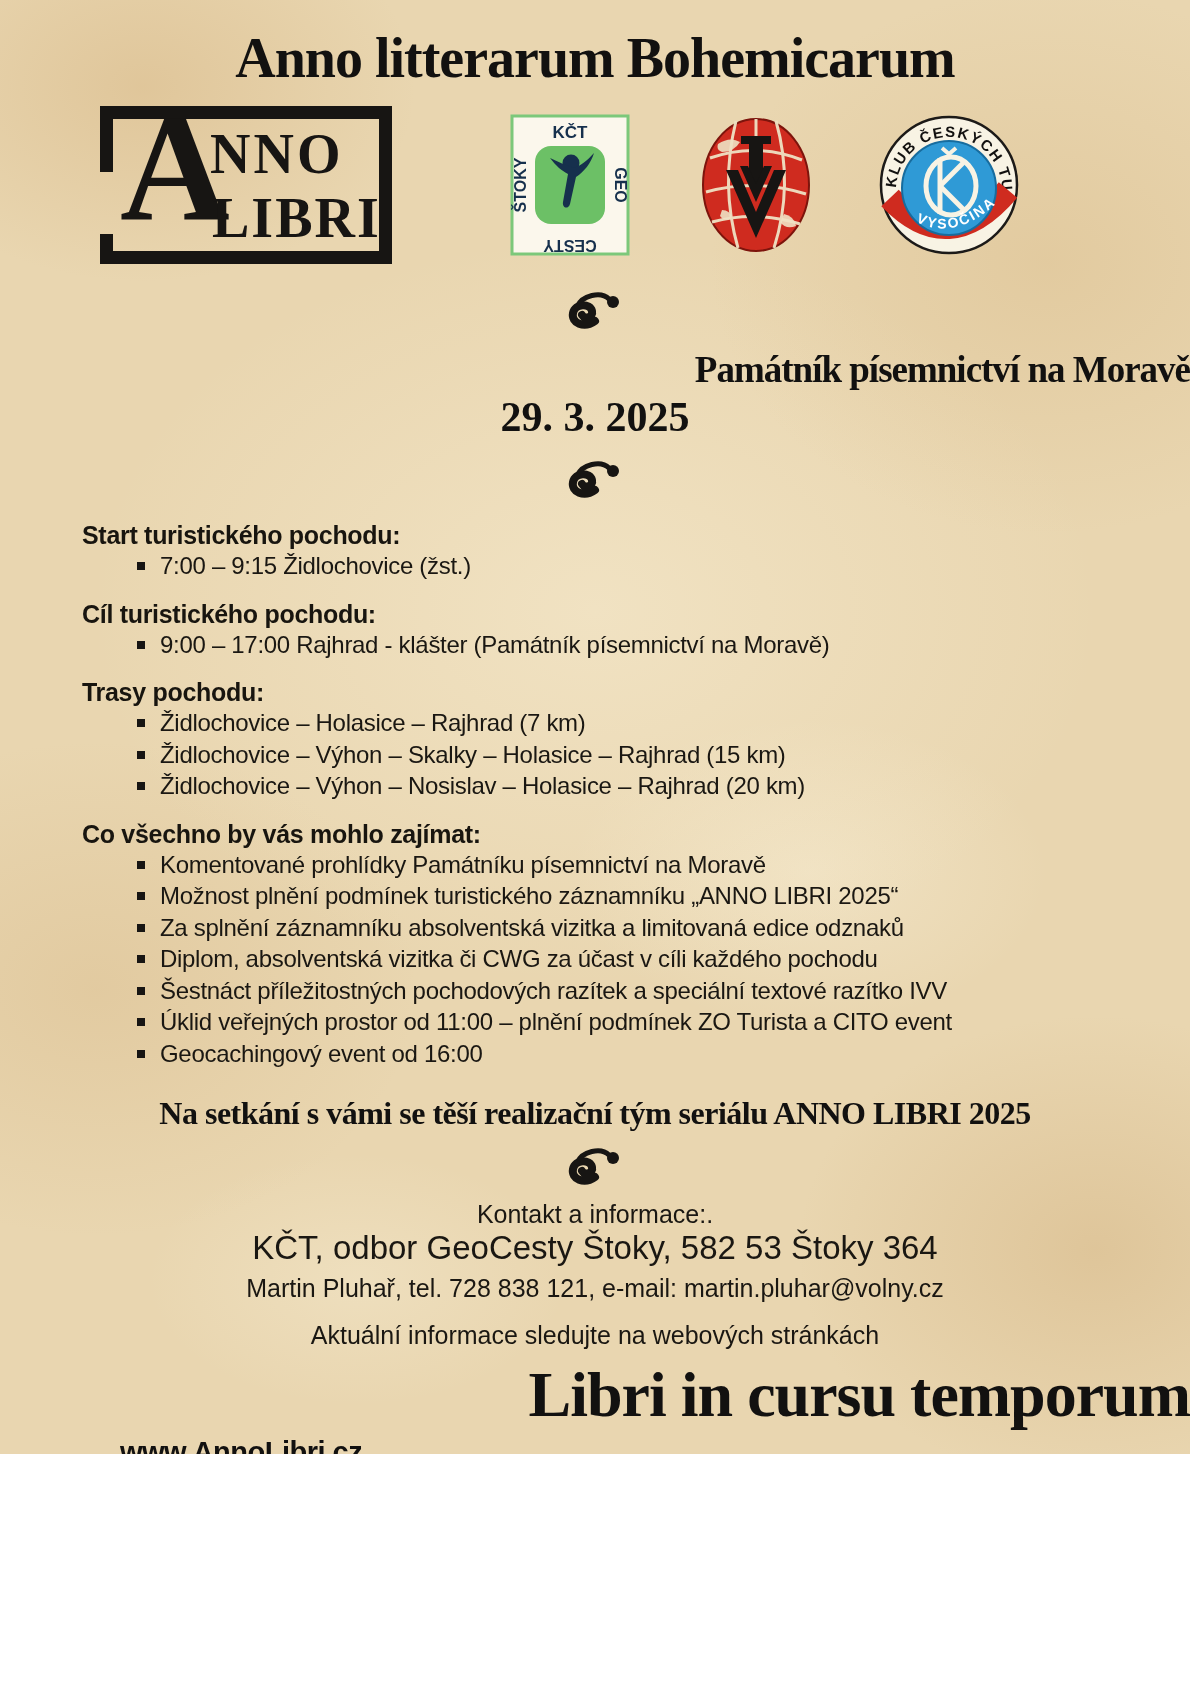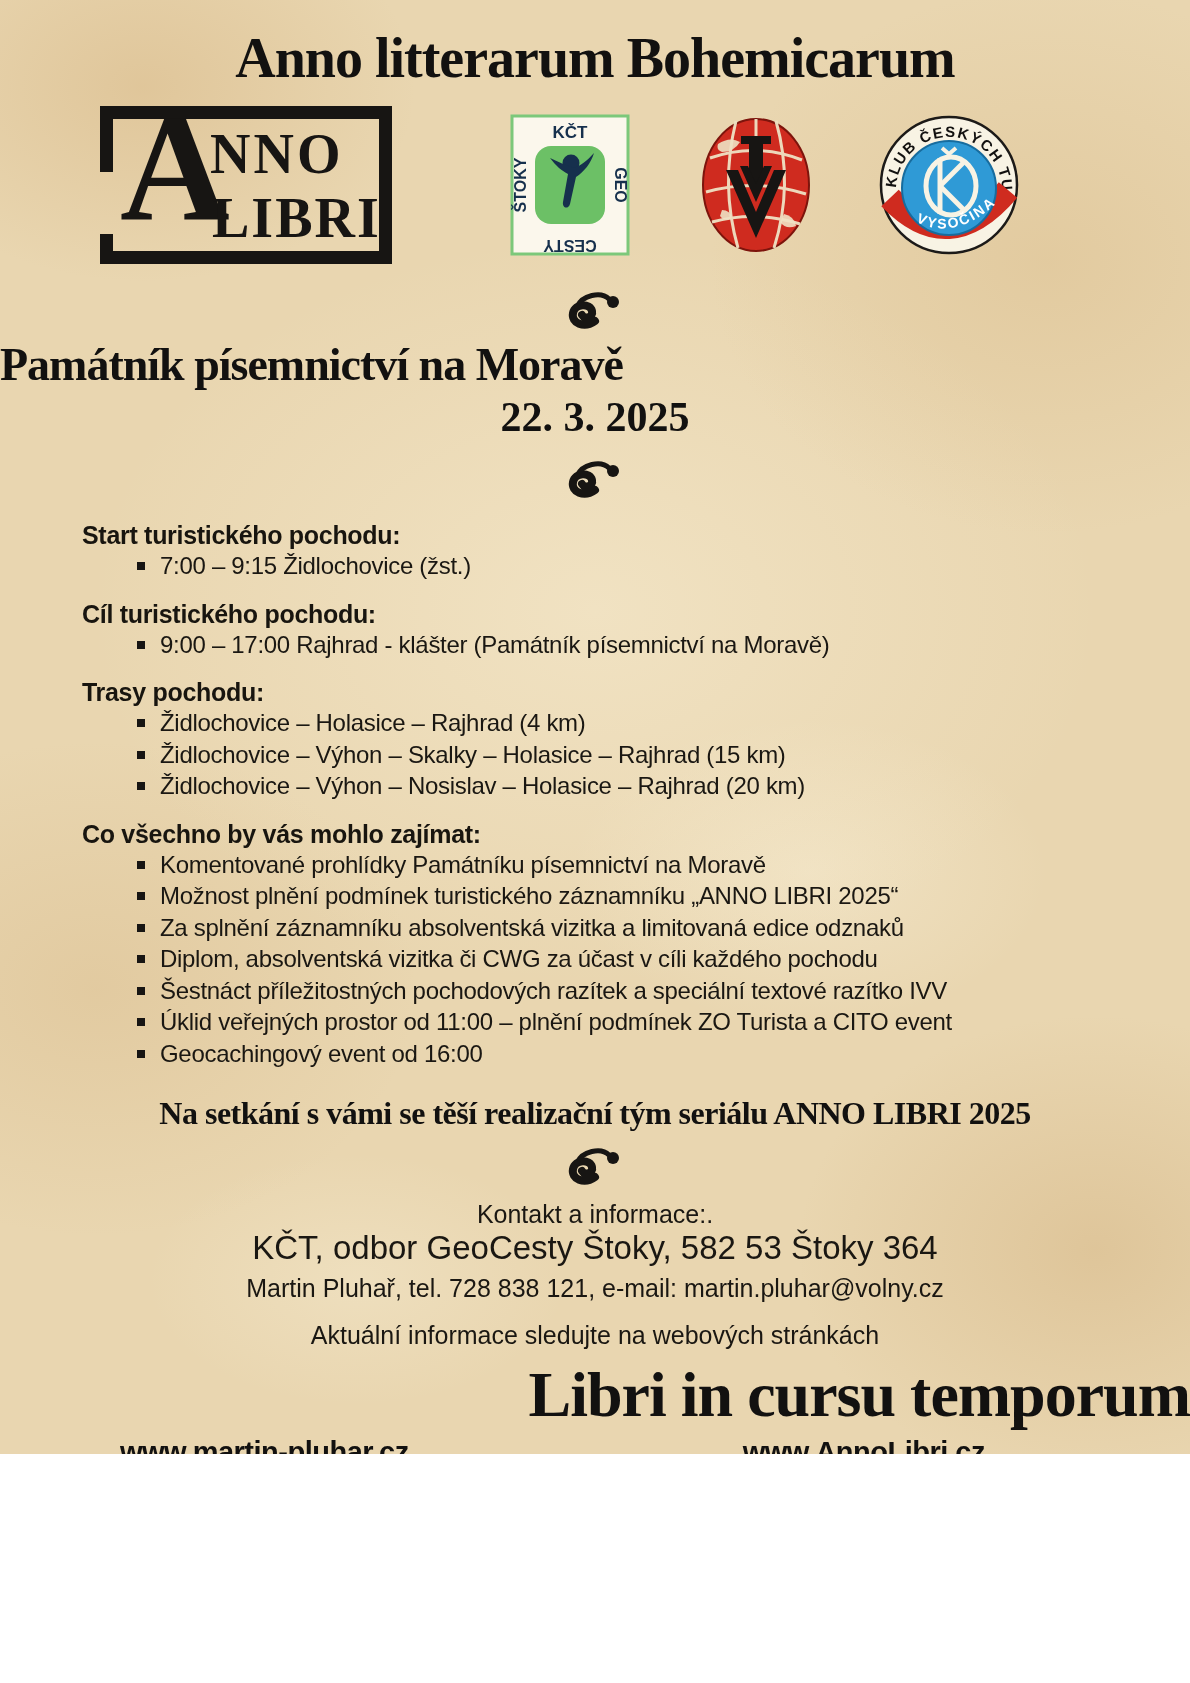--- a/index.html
+++ b/index.html
@@ -54,23 +54,23 @@
   .logo-geo { margin-left:118px; flex:0 0 auto; }
   .logo-ivv { margin-left:70px;  flex:0 0 auto; }
   .logo-kct { margin-left:66px;  flex:0 0 auto; }
 
   
   .fleuron { display:block; margin:0 auto; }
   .f1 { margin-top:24px; }
   .f2 { margin-top:18px; }
   .f3 { margin-top:14px; }
   .event-title {
-    margin-top:4px; text-align:left;
-    font-family:"Liberation Serif", serif; font-weight:900;
-    font-size:46px; letter-spacing:-1px; color:#121110;
+    margin-top:14px; text-align:right;
+    font-family:"Liberation Serif", serif; font-weight:900;
+    font-size:37px; letter-spacing:-1px; color:#121110;
   }
   .event-date {
     text-align:center; font-family:"Liberation Serif", serif; font-weight:900;
     font-size:42px; color:#121110; margin-top:2px;
   }
   .intro {
     margin-top:14px; text-align:center; font-weight:bold;
     font-size:24px; line-height:35px; letter-spacing:-0.3px; color:#18150f;
   }
 
@@ -190,21 +190,21 @@
 
   <svg class="fleuron f1" width="62" height="44" viewBox="0 0 62 44">
     <g stroke="#171513" fill="none" stroke-linecap="round">
       <path d="M31 31 C20 39 7 33 9 23 C11 13 26 13 28 21 C29.5 27 21 30 18 25" stroke-width="8"></path>
       <path d="M13 17 C18 5 37 1 45 9" stroke-width="5"></path>
     </g>
     <circle cx="49" cy="12" r="6" fill="#171513"></circle>
   </svg>
 
   <h2 class="event-title">Památník písemnictví na Moravě</h2>
-  <h2 class="event-date">22. 3. 2025</h2>
+  <h2 class="event-date">29. 3. 2025</h2>
 
   <svg class="fleuron f2" width="62" height="44" viewBox="0 0 62 44">
     <g stroke="#171513" fill="none" stroke-linecap="round">
       <path d="M31 31 C20 39 7 33 9 23 C11 13 26 13 28 21 C29.5 27 21 30 18 25" stroke-width="8"></path>
       <path d="M13 17 C18 5 37 1 45 9" stroke-width="5"></path>
     </g>
     <circle cx="49" cy="12" r="6" fill="#171513"></circle>
   </svg>
 
 
@@ -215,21 +215,21 @@
       <li>7:00 – 9:15 Židlochovice (žst.)</li>
     </ul>
 
     <h3 class="sec-head">Cíl turistického pochodu:</h3>
     <ul class="sec-list">
       <li>9:00 – 17:00 Rajhrad - klášter (Památník písemnictví na Moravě)</li>
     </ul>
 
     <h3 class="sec-head">Trasy pochodu:</h3>
     <ul class="sec-list">
-      <li>Židlochovice – Holasice – Rajhrad (4 km)</li>
+      <li>Židlochovice – Holasice – Rajhrad (7 km)</li>
       <li>Židlochovice – Výhon – Skalky – Holasice – Rajhrad (15 km)</li>
       <li>Židlochovice – Výhon – Nosislav – Holasice – Rajhrad (20 km)</li>
     </ul>
 
     <h3 class="sec-head">Co všechno by vás mohlo zajímat:</h3>
     <ul class="sec-list">
       <li>Komentované prohlídky Památníku písemnictví na Moravě</li>
       <li>Možnost plnění podmínek turistického záznamníku „ANNO LIBRI 2025“</li>
       <li>Za splnění záznamníku absolventská vizitka a limitovaná edice odznaků</li>
       <li>Diplom, absolventská vizitka či CWG za účast v cíli každého pochodu</li>
@@ -250,17 +250,16 @@
   </svg>
 
   <p class="contact-heading">Kontakt a informace:.</p>
   <p class="contact-line1">KČT, odbor GeoCesty Štoky, 582 53 Štoky 364</p>
   <p class="contact-line2">Martin Pluhař, tel. 728 838 121, e-mail: martin.pluhar@volny.cz</p>
   <p class="contact-note">Aktuální informace sledujte na webových stránkách</p>
 
   <h1 class="motto">Libri in cursu temporum</h1>
 
   <div class="footer-row">
-    <span>www.martin-pluhar.cz</span>
     <span>www.AnnoLibri.cz</span>
   </div>
 
 </div>
 
 </body></html>

